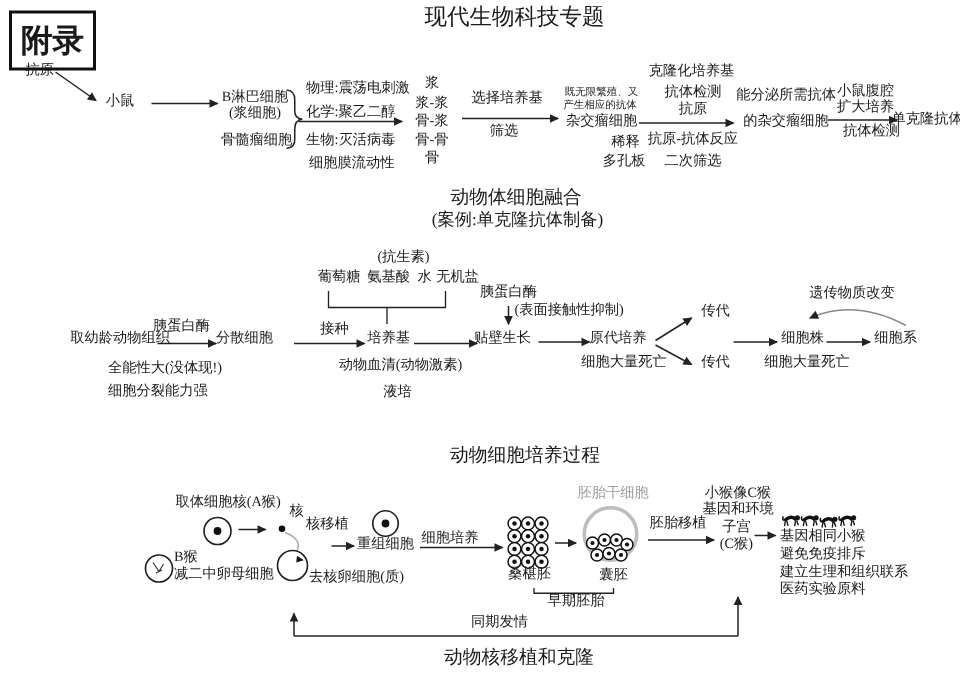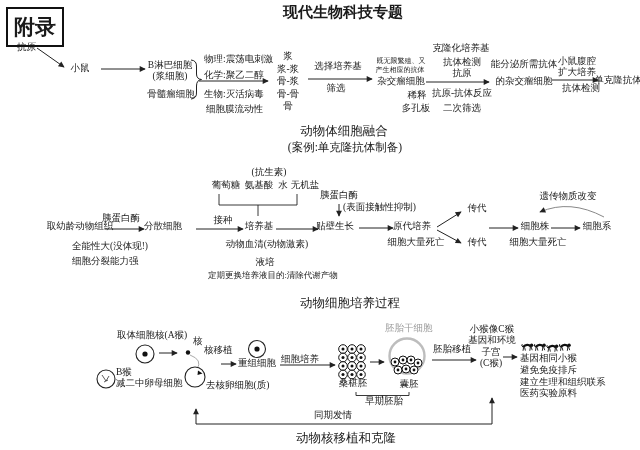--- a/index.html
+++ b/index.html
@@ -4,21 +4,21 @@
 <style>
   html,body{margin:0;padding:0;background:#fff;}
   #canvas{position:relative;width:640px;height:450px;background:#ffffff;overflow:hidden;
           font-family:"Liberation Serif","DejaVu Serif",serif;color:#1a1a1a;}
   .lbl{position:absolute;font-size:9.5px;line-height:1.05;white-space:nowrap;}
   .c{transform:translateX(-50%);}
   .sm{font-size:7px;}
   .n{font-size:8.5px;}
   .st{font-size:12.5px;}
   .sub{font-size:11.5px;}
-  .mt{font-size:15px;font-weight:bold;}
+  .mt{font-size:15px;font-weight:normal;}
   .gray{color:#9b9b9b;font-family:Liberation Mono, monospace;}
   #appendix-box{position:absolute;left:6px;top:7px;width:54px;height:36px;border:2px solid #111;
                 display:flex;align-items:center;justify-content:center;font-size:21px;font-weight:700;}
   svg.overlay{position:absolute;left:0;top:0;pointer-events:none;}
 </style>
 </head>
 <body>
 
 <div id="canvas">
 
@@ -189,21 +189,20 @@
   <div class="lbl c" style="left:305px;top:181px">无机盐</div>
   <div class="lbl c" style="left:80px;top:222px">取幼龄动物组织</div>
   <div class="lbl c" style="left:121px;top:214px">胰蛋白酶</div>
   <div class="lbl c" style="left:163px;top:222px">分散细胞</div>
   <div class="lbl c" style="left:223px;top:216px">接种</div>
   <div class="lbl c" style="left:259px;top:222px">培养基</div>
   <div class="lbl c" style="left:267px;top:240px">动物血清(动物激素)</div>
   <div class="lbl" style="left:72px;top:242px">全能性大(没体现!)</div>
   <div class="lbl" style="left:72px;top:257px">细胞分裂能力强</div>
   <div class="lbl c" style="left:265px;top:258px">液培</div>
-  <div class="lbl n" style="left:208px;top:271px">定期更换培养液目的:清除代谢产物</div>
   <div class="lbl c" style="left:339px;top:191px">胰蛋白酶</div>
   <div class="lbl" style="left:343px;top:203px">(表面接触性抑制)</div>
   <div class="lbl c" style="left:335px;top:222px">贴壁生长</div>
   <div class="lbl c" style="left:412px;top:222px">原代培养</div>
   <div class="lbl c" style="left:416px;top:238px">细胞大量死亡</div>
   <div class="lbl c" style="left:477px;top:204px">传代</div>
   <div class="lbl c" style="left:477px;top:238px">传代</div>
   <div class="lbl c" style="left:535px;top:222px">细胞株</div>
   <div class="lbl c" style="left:538px;top:238px">细胞大量死亡</div>
   <div class="lbl c" style="left:568px;top:192px">遗传物质改变</div>

